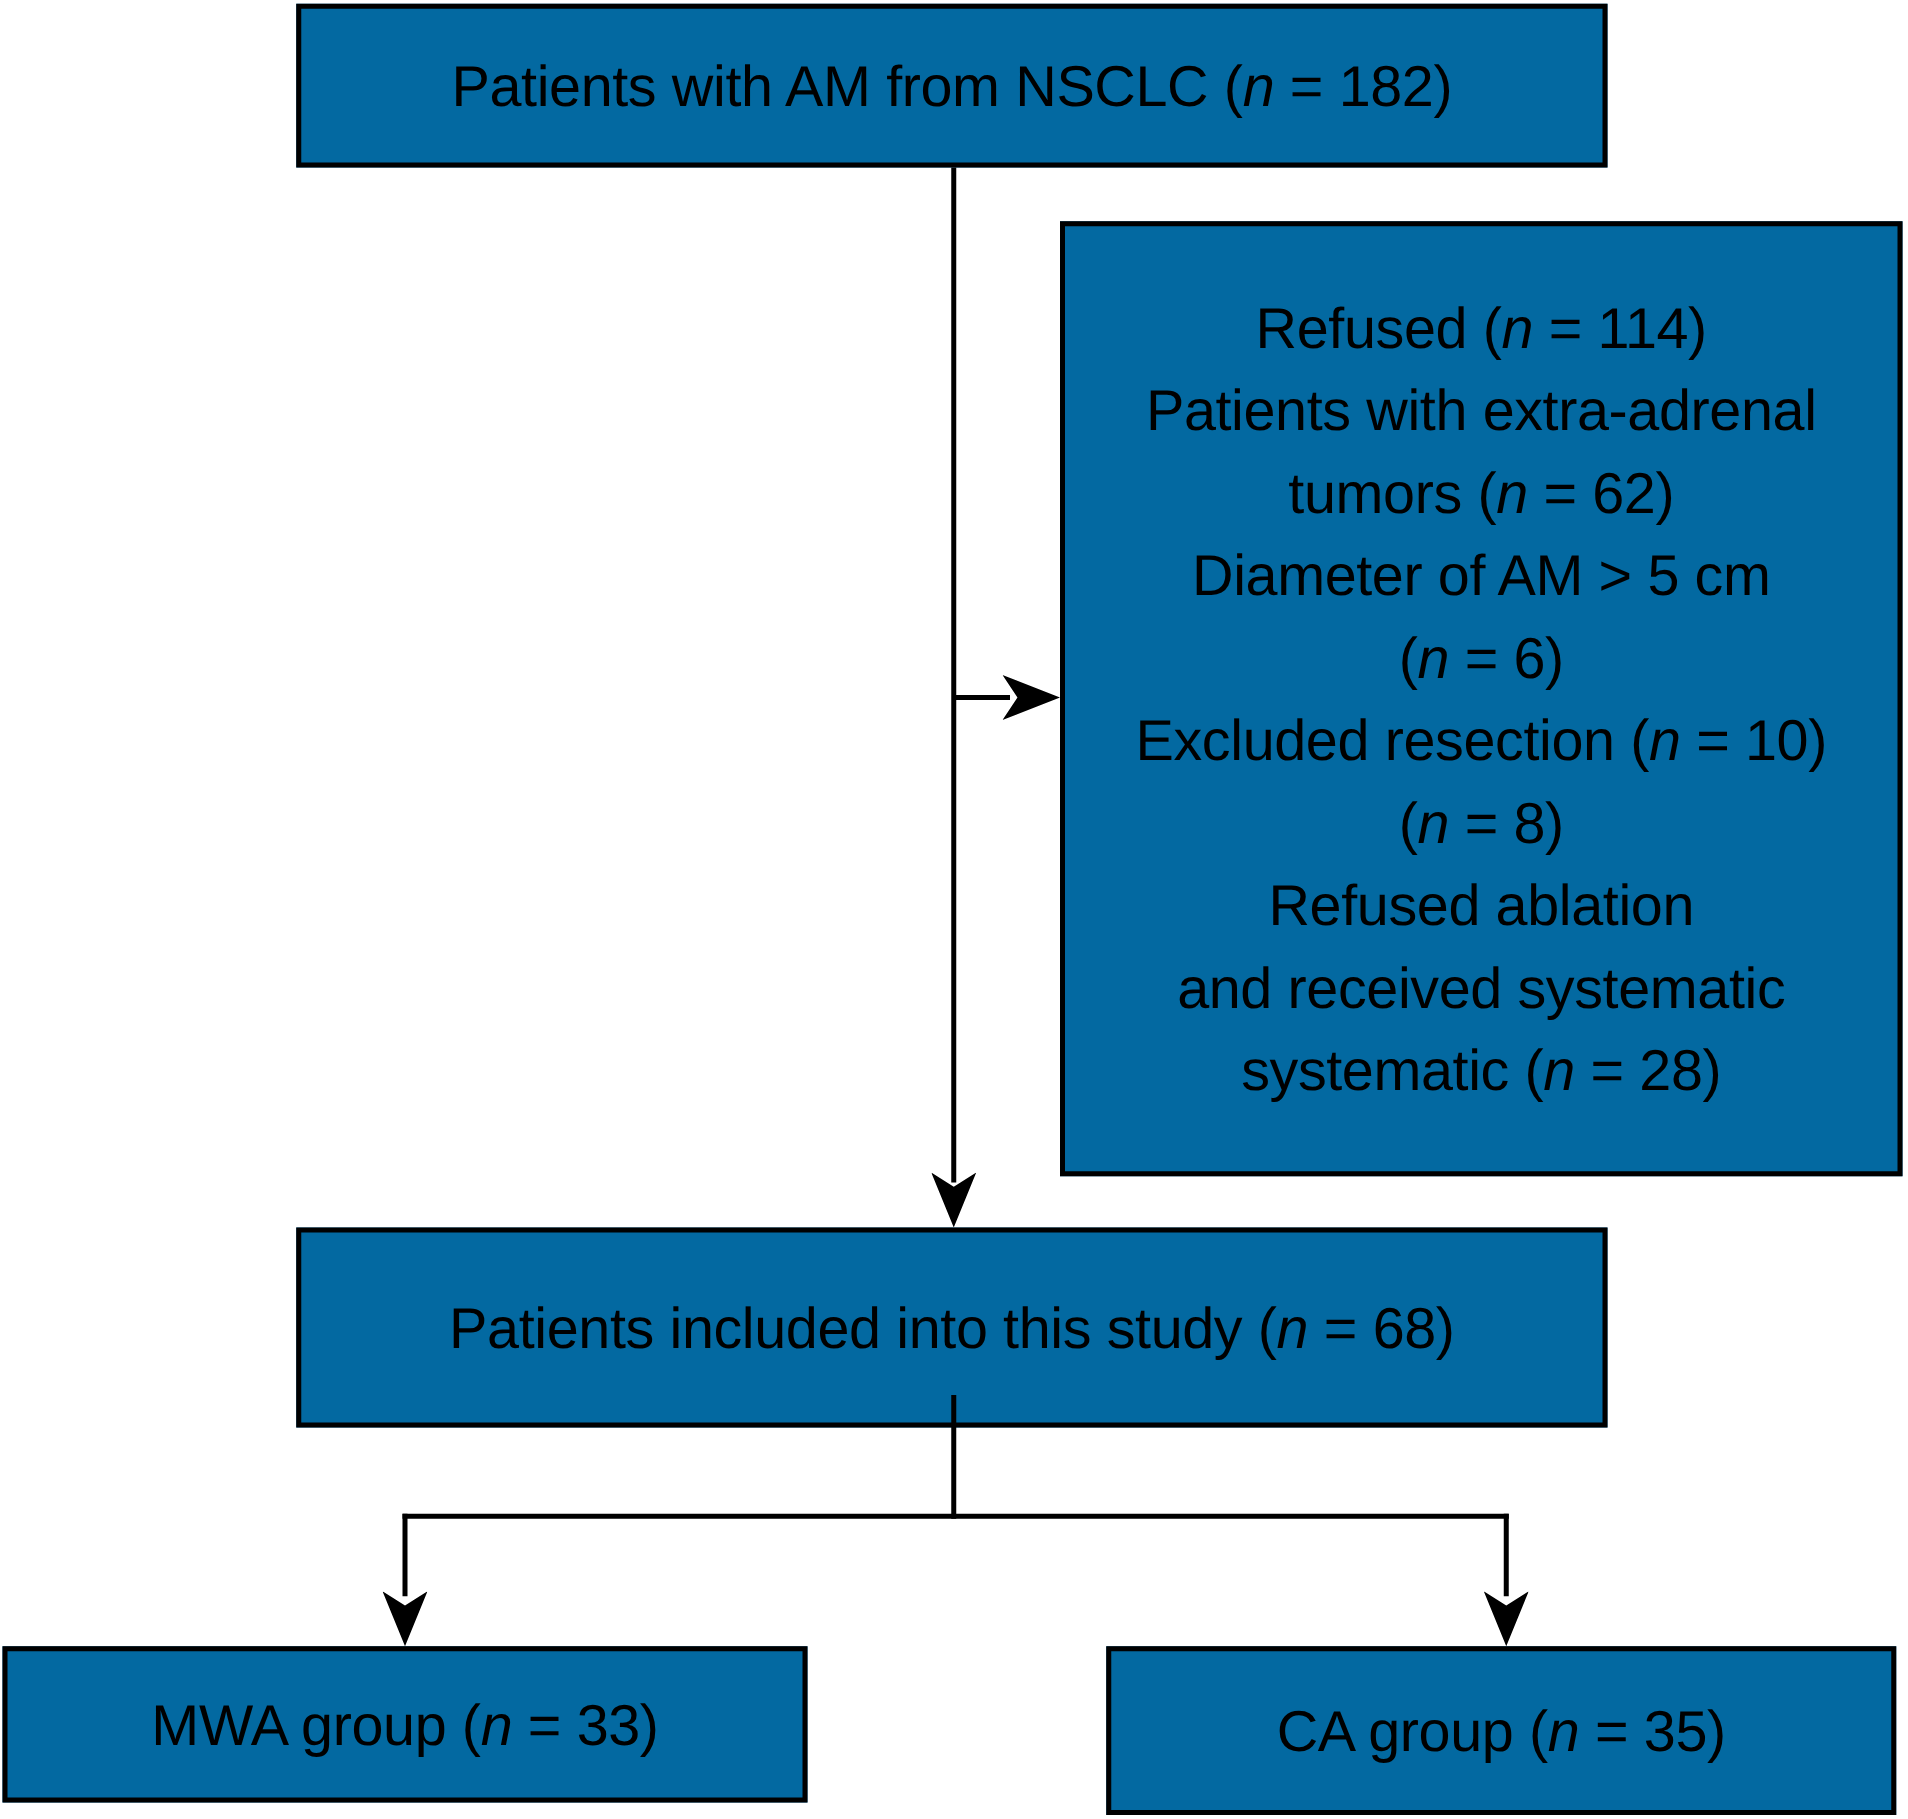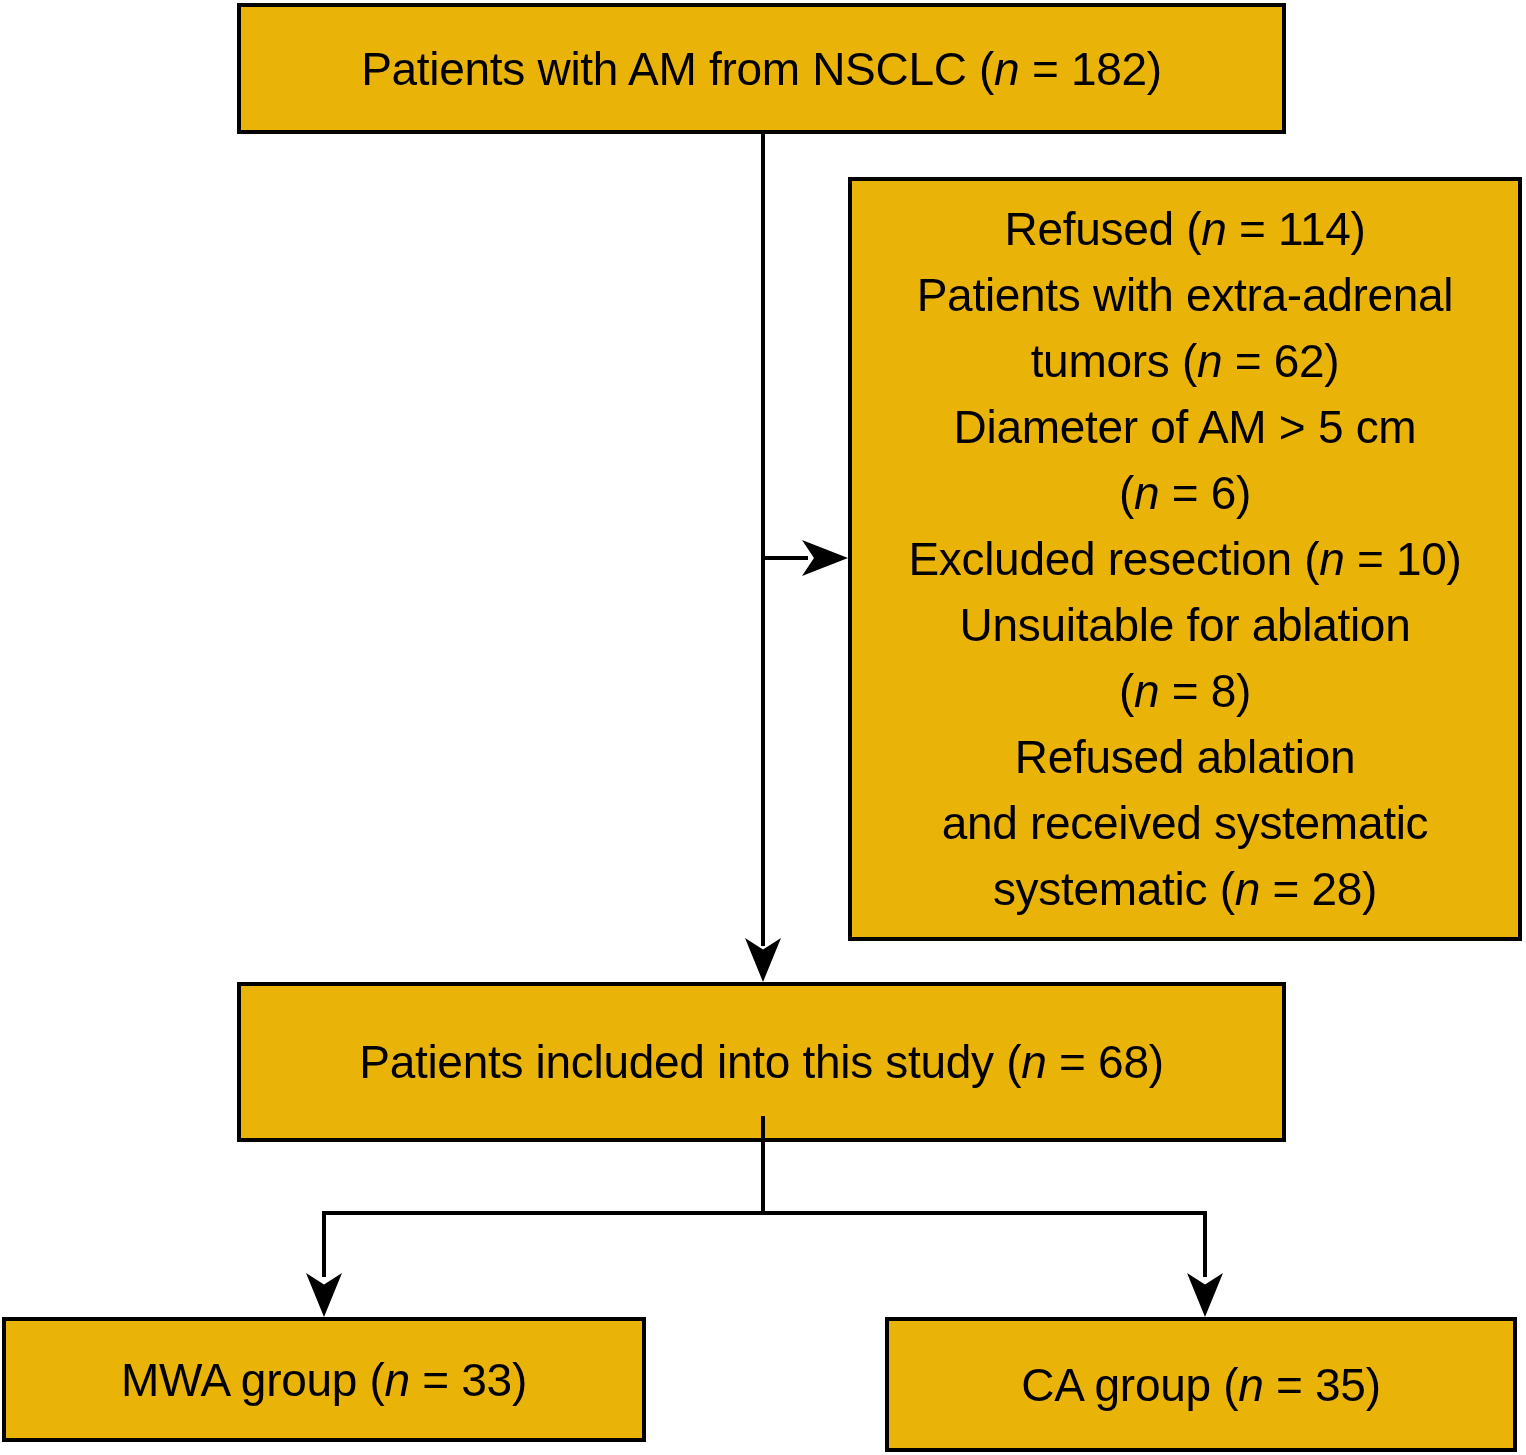--- a/index.html
+++ b/index.html
@@ -9,21 +9,21 @@
     height: 1455px;
     background: #ffffff;
     font-family: "Liberation Sans", "DejaVu Sans", sans-serif;
     color: #000000;
     overflow: hidden;
   }
   .box {
     position: absolute;
     box-sizing: border-box;
     border: 4px solid #000000;
-    background: #eab308;
+    background: #0369a1;
     display: flex;
     flex-direction: column;
     align-items: center;
     justify-content: center;
     text-align: right;
     font-size: 46px;
     letter-spacing: -0.3px;
     line-height: 66px;
   }
   .box .line { display: block; white-space: pre; }
@@ -76,21 +76,20 @@
 
   <div class="arrow-right" id="arrow-excl"></div>
 
   <div class="box" id="box-excluded">
       <div class="line"><span>Refused (</span><em>n</em><span> = 114)</span></div>
       <div class="line"><span>Patients with extra-adrenal</span></div>
       <div class="line"><span>tumors (</span><em>n</em><span> = 62)</span></div>
       <div class="line"><span>Diameter of AM &gt; 5 cm</span></div>
       <div class="line"><span>(</span><em>n</em><span> = 6)</span></div>
       <div class="line"><span>Excluded resection (</span><em>n</em><span> = 10)</span></div>
-      <div class="line"><span>Unsuitable for ablation</span></div>
       <div class="line"><span>(</span><em>n</em><span> = 8)</span></div>
       <div class="line"><span>Refused ablation</span></div>
       <div class="line"><span>and received systematic</span></div>
       <div class="line"><span>systematic (</span><em>n</em><span> = 28)</span></div>
     </div>
 
   <div class="arrow-down" id="arrow-included"></div>
 
   <div class="box" id="box-included">
       <div class="line"><span>Patients included into this study (</span><em>n</em><span> = 68)</span></div>

